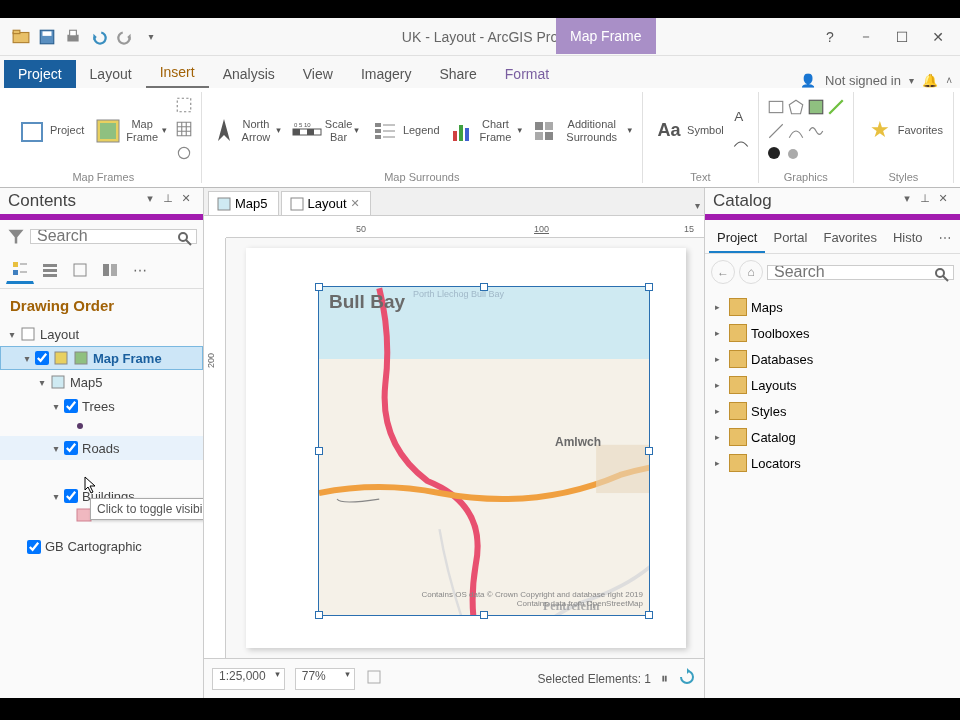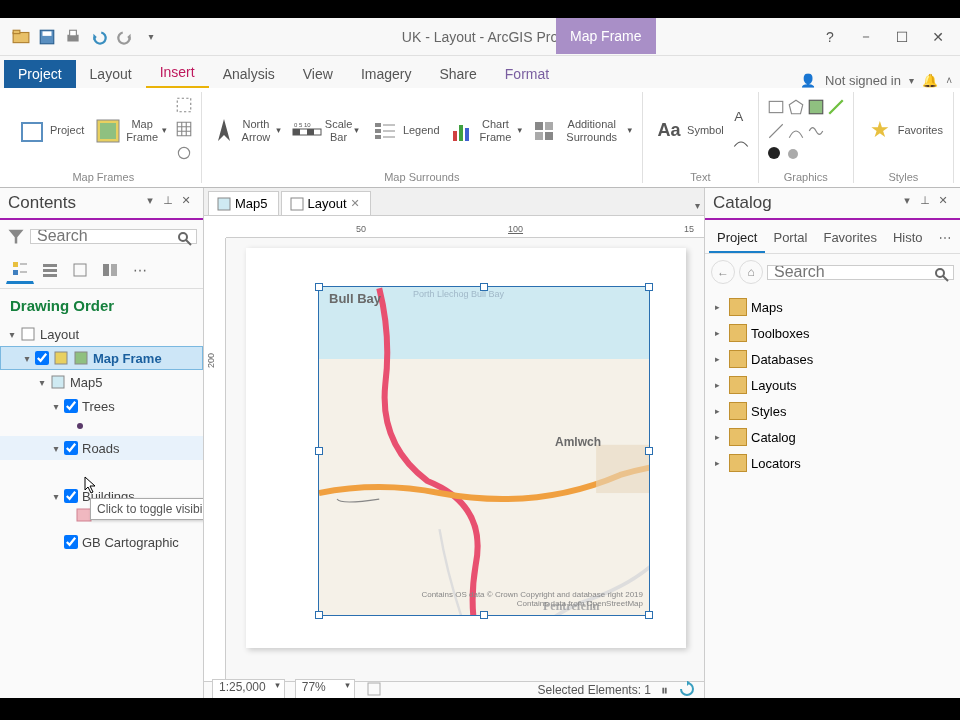--- a/index.html
+++ b/index.html
@@ -12,50 +12,50 @@
 .qat-btn { width: 22px; height: 22px; display: flex; align-items: center; justify-content: center; cursor: pointer; }
 .title-text { position: absolute; left: 50%; transform: translateX(-50%); font-size: 14px; color: #666; }
 .tab-context { position: absolute; left: 556px; top: 0; padding: 0 14px; height: 36px; display: flex; align-items: center; background: #a98fc7; color: #fff; font-size: 14px; }
 .window-ctrls { margin-left: auto; display: flex; gap: 8px; padding-right: 8px; align-items: center; }
 .win-btn { width: 28px; height: 28px; display: flex; align-items: center; justify-content: center; cursor: pointer; font-size: 14px; color: #555; }
 
 
 .ribbon-tabs { height: 32px; display: flex; align-items: flex-end; padding-left: 4px; background: #f8f8f8; position: relative; }
 .rtab { padding: 6px 14px; font-size: 14px; color: #555; cursor: pointer; }
 .rtab.project { background: #1a5f9e; color: #fff; }
-.rtab.active { color: #be185d; border-bottom: 2px solid #eab308; }
+.rtab.active { color: #a16207; border-bottom: 2px solid #737373; }
 .rtab.context { color: #7a5ea0; }
 .signin { margin-left: auto; padding-right: 8px; display: flex; align-items: center; gap: 8px; font-size: 13px; color: #666; }
 
 
 .ribbon { height: 100px; background: #fff; border-bottom: 1px solid #bbb; display: flex; padding: 4px 6px; }
 .rgroup { display: flex; flex-direction: column; align-items: center; border-right: 1px solid #e0e0e0; padding: 0 8px; }
 .rgroup-items { flex: 1; display: flex; align-items: center; gap: 6px; }
 .rbtn { display: flex; flex-direction: row; align-items: center; gap: 2px; cursor: pointer; padding: 2px; font-size: 11px; color: #555; text-align: center; line-height: 1.1; }
 .rbtn .ico { width: 32px; height: 32px; display: flex; align-items: center; justify-content: center; }
 .rgroup-label { font-size: 11px; color: #888; padding-top: 2px; }
 .small-ico { width: 18px; height: 18px; }
 
 
 .main { flex: 1; display: flex; overflow: hidden; }
 
 
 .contents { width: 204px; background: #fafafa; border-right: 1px solid #ccc; display: flex; flex-direction: column; }
-.pane-header { height: 32px; display: flex; align-items: center; padding: 0 8px; font-size: 17px; color: #444; border-bottom: 2px solid #a21caf; }
+.pane-header { height: 32px; display: flex; align-items: center; padding: 0 8px; font-size: 17px; color: #444; border-bottom: 6px solid #a21caf; }
 .pane-header .spacer { flex: 1; }
 .pane-header .pbtn { width: 18px; height: 18px; font-size: 11px; color: #666; cursor: pointer; text-align: center; }
 .search-row { padding: 6px; display: flex; align-items: center; gap: 4px; }
 .filter-ico { width: 20px; height: 20px; }
 .search-box { flex: 1; position: relative; }
 .search-box input { width: 100%; height: 15px; padding: 2px 24px 2px 6px; border: 1px solid #ccc; font-size: 16px; }
 .search-box .mag { position: absolute; right: 4px; top: 4px; width: 16px; height: 16px; }
 .view-tabs { display: flex; padding: 4px 6px; gap: 2px; border-bottom: 1px solid #ddd; }
 .vtab { width: 28px; height: 28px; border: 1px solid transparent; display: flex; align-items: center; justify-content: center; cursor: pointer; }
 .vtab.active { border-bottom: 3px solid #1a7fc9; }
-.section-title { padding: 8px 10px; font-size: 15px; color: #15803d; font-weight: 600; }
+.section-title { padding: 8px 10px; font-size: 15px; color: #a16207; font-weight: 600; }
 .tree { flex: 1; overflow: auto; font-size: 13px; color: #444; position: relative; }
 .tree-row { display: flex; align-items: center; height: 24px; padding-right: 4px; cursor: pointer; }
 .tree-row.selected { background: #cde6f7; border: 1px solid #7ab8e0; }
 .tree-row.hover { background: #e8f2fb; }
 .expander { width: 12px; font-size: 10px; color: #666; text-align: center; }
 .tree-chk { width: 14px; height: 14px; margin: 0 2px; }
 .tree-ico { width: 16px; height: 16px; margin: 0 2px; display: inline-flex; align-items: center; justify-content: center; }
 .tree-label { padding-left: 2px; }
 .tooltip { position: absolute; left: 90px; top: 176px; background: #fff; border: 1px solid #aaa; padding: 3px 6px; font-size: 12px; color: #555; white-space: nowrap; z-index: 10; box-shadow: 1px 1px 3px rgba(0,0,0,0.2); }
 .cursor-arrow { position: absolute; left: 84px; top: 154px; width: 14px; height: 18px; z-index: 11; }
@@ -74,21 +74,21 @@
 .page { position: absolute; left: 20px; top: 10px; width: 440px; height: 400px; background: #fff; box-shadow: 2px 2px 6px rgba(0,0,0,0.2); }
 .mapframe { position: absolute; left: 92px; top: 48px; width: 332px; height: 330px; border: 1px solid #2a6fb0; }
 .mapframe .handle { position: absolute; width: 8px; height: 8px; background: #fff; border: 1px solid #2a6fb0; }
 .handle.nw { left: -4px; top: -4px; } .handle.n { left: 50%; top: -4px; margin-left: -4px; } .handle.ne { right: -4px; top: -4px; }
 .handle.w { left: -4px; top: 50%; margin-top: -4px; } .handle.e { right: -4px; top: 50%; margin-top: -4px; }
 .handle.sw { left: -4px; bottom: -4px; } .handle.s { left: 50%; bottom: -4px; margin-left: -4px; } .handle.se { right: -4px; bottom: -4px; }
 .mapimg { width: 100%; height: 100%; position: relative; overflow: hidden; background: linear-gradient(180deg, #cfeaf2 0%, #cfeaf2 22%, #f5f1e8 22%, #f5f1e8 100%); }
 .road1 { position: absolute; width: 400px; height: 400px; }
 .place { position: absolute; font-size: 12px; font-weight: 600; color: #6a6a6a; }
 .credits { position: absolute; bottom: 6px; right: 6px; font-size: 8px; color: #888; text-align: right; line-height: 1.2; }
-.statusbar { height: 17px; border-top: 1px solid #ccc; display: flex; align-items: center; padding: 0 8px; gap: 10px; font-size: 12px; color: #555; background: #fafafa; }
+.statusbar { height: 40px; border-top: 1px solid #ccc; display: flex; align-items: center; padding: 0 8px; gap: 10px; font-size: 12px; color: #555; background: #fafafa; }
 .statusbar select, .statusbar .combo { height: 22px; border: 1px solid #ccc; font-size: 12px; padding: 0 18px 0 6px; background: #fff; position: relative; }
 .statusbar .sep { flex: 1; }
 
 
 .catalog { width: 256px; background: #fafafa; border-left: 1px solid #ccc; display: flex; flex-direction: column; }
 .cat-tabs { display: flex; padding: 4px 4px 0; border-bottom: 1px solid #ddd; font-size: 13px; }
 .ctab { padding: 6px 8px; cursor: pointer; color: #555; }
 .ctab.active { border-bottom: 2px solid #1a7fc9; color: #222; }
 .cat-nav { display: flex; align-items: center; gap: 4px; padding: 6px; }
 .cat-nav .nbtn { width: 24px; height: 24px; border: 1px solid #ddd; border-radius: 12px; display: flex; align-items: center; justify-content: center; font-size: 12px; color: #888; }
@@ -430,21 +430,21 @@
         </div>
         <div style="height:24px;"></div>
         <div class="tree-row" style="padding-left:50px;">
           <span class="expander">▾</span>
           <input type="checkbox" class="tree-chk" checked="" style="">
           <span class="tree-label">Buildings</span>
         </div>
         <div style="padding-left:76px;height:22px;"><svg width="16" height="14">
               <rect x="1" y="1" width="14" height="12" fill="#f0b8c0" stroke="#d08090"></rect>
             </svg></div>
-        <div class="tree-row" style="padding-left:62px;">
+        <div class="tree-row" style="padding-left:25px;align-items:flex-end;">
           <input type="checkbox" class="tree-chk" checked="" style="">
           <span class="tree-label">GB Cartographic</span>
         </div>
         <div class="tooltip">Click to toggle visibility</div>
         <svg class="cursor-arrow" viewBox="0 0 14 18">
             <path d="M1 1 L1 14 L4 11 L7 17 L9 16 L6 10 L11 10 Z" fill="#fff" stroke="#000"></path>
           </svg>
       </div>
     </div>
 
@@ -461,40 +461,40 @@
               <rect x="1" y="1" width="12" height="12" fill="#fff" stroke="#888"></rect>
             </svg>
           <span>Layout</span>
           <span class="close">✕</span>
         </div>
         <div style="flex:1"></div>
         <div style="padding:4px;font-size:10px;color:#666;">▾</div>
       </div>
       <div class="ruler-h">
         <span class="num" style="left:130px;">50</span>
-        <span class="num" style="left:282px;text-decoration:underline;">100</span>
+        <span class="num" style="left:308px;text-decoration:underline;">100</span>
         <span class="num" style="left:458px;">15</span>
       </div>
       <div class="canvas-body">
         <div class="ruler-v">
           <span class="num" style="top:130px;">200</span>
         </div>
         <div class="canvas">
           <div class="page"></div>
           <div class="mapframe">
             <div class="mapimg">
               <svg class="road1" viewBox="0 0 332 330">
                 <path d="M50 0 Q60 40 55 80 Q50 130 90 160 Q140 180 130 230 Q120 290 150 330" stroke="#e85070" stroke-width="5" fill="none"></path>
                 <path d="M0 170 Q50 160 100 170 Q180 185 250 155 Q300 140 332 150" stroke="#f0a040" stroke-width="5" fill="none"></path>
                 <path d="M15 175 Q18 180 50 175" stroke="#888" stroke-width="1" fill="none"></path>
                 <path d="M150 330 Q170 280 220 260 Q280 240 300 200" stroke="#ddd" stroke-width="3" fill="none"></path>
                 <path d="M100 200 Q110 260 140 330" stroke="#ddd" stroke-width="2" fill="none"></path>
                 <rect x="230" y="130" width="50" height="40" fill="#e8d8c0" opacity="0.6"></rect>
               </svg>
-              <div class="place" style="left:10px;top:4px;font-size:13px;">Bull Bay</div>
+              <div class="place" style="left:10px;top:4px;font-size:19px;">Bull Bay</div>
               <div class="place" style="left:94px;top:2px;font-size:9px;color:#a0b8c8;font-weight:normal;">Porth Llechog Bull Bay</div>
               <div class="place" style="left:236px;top:148px;">Amlwch</div>
               <div class="place" style="left:224px;top:312px;color:#aaa;font-family:Liberation Serif, serif;">Pentrefelin</div>
               <div class="credits">
                 <div>Contains OS data © Crown Copyright and database right 2019</div>
                 <div>Contains data from OpenStreetMap</div>
               </div>
             </div>
             <div class="handle nw"></div>
             <div class="handle n"></div>

